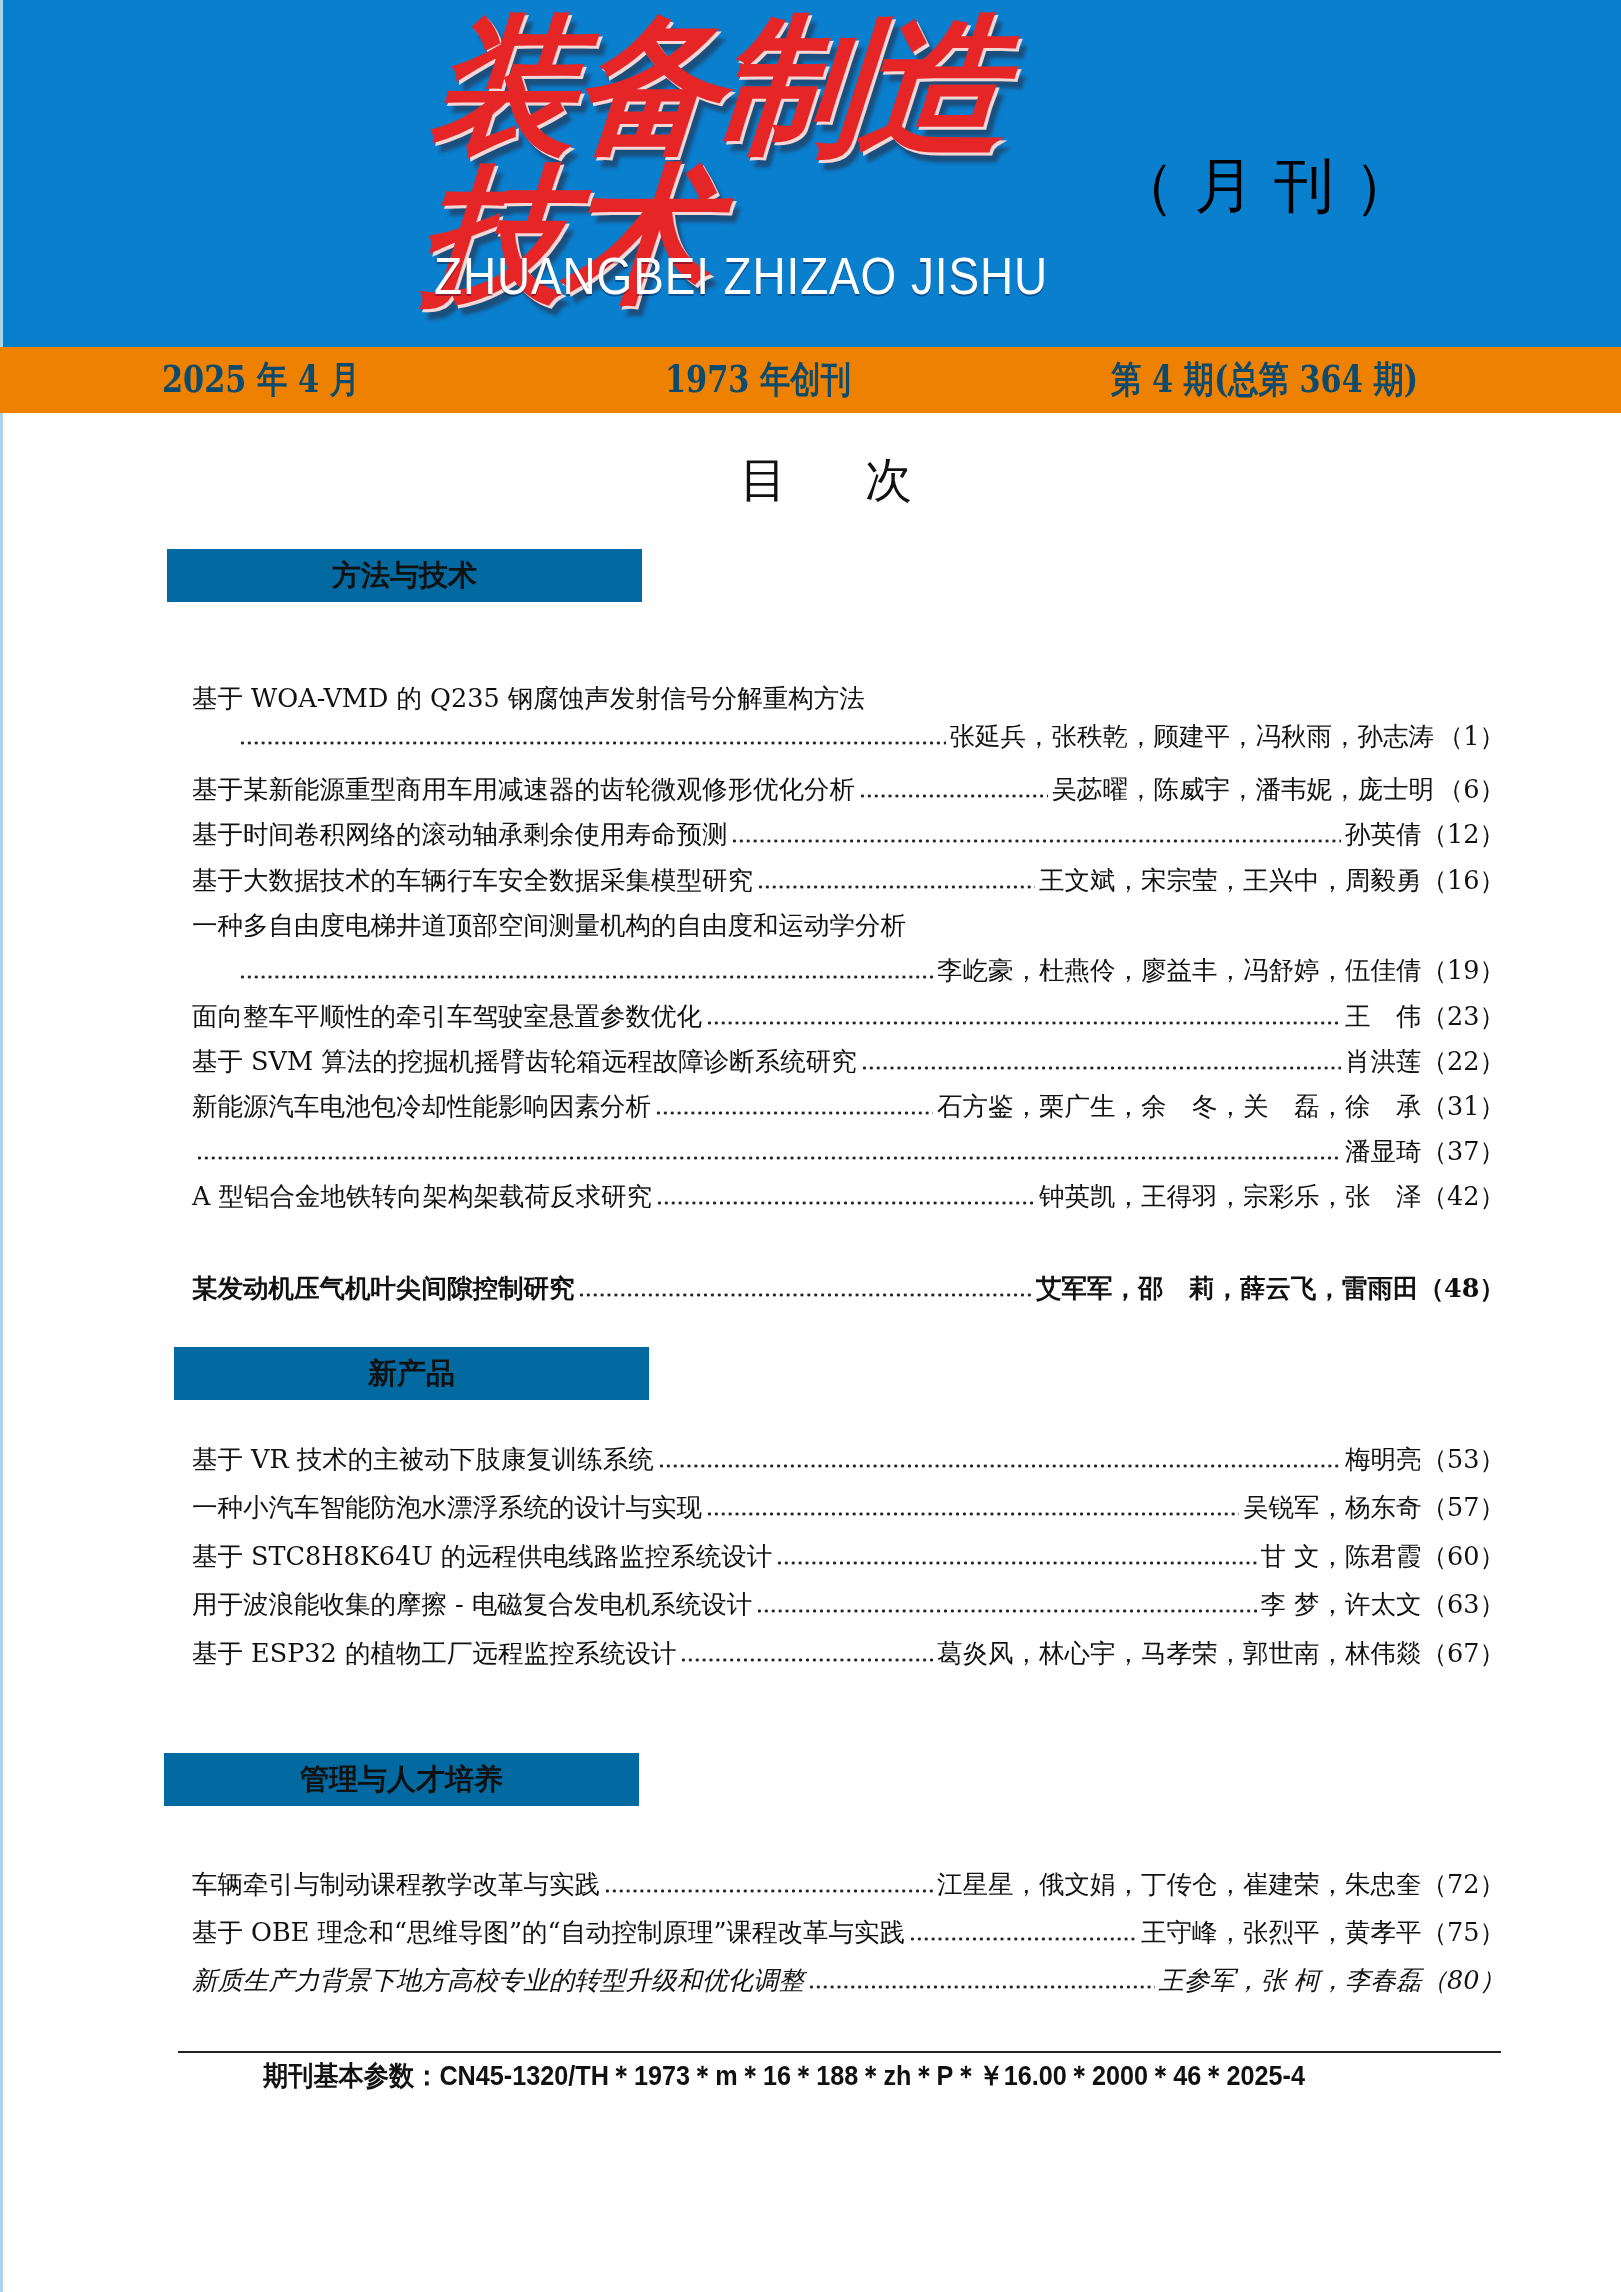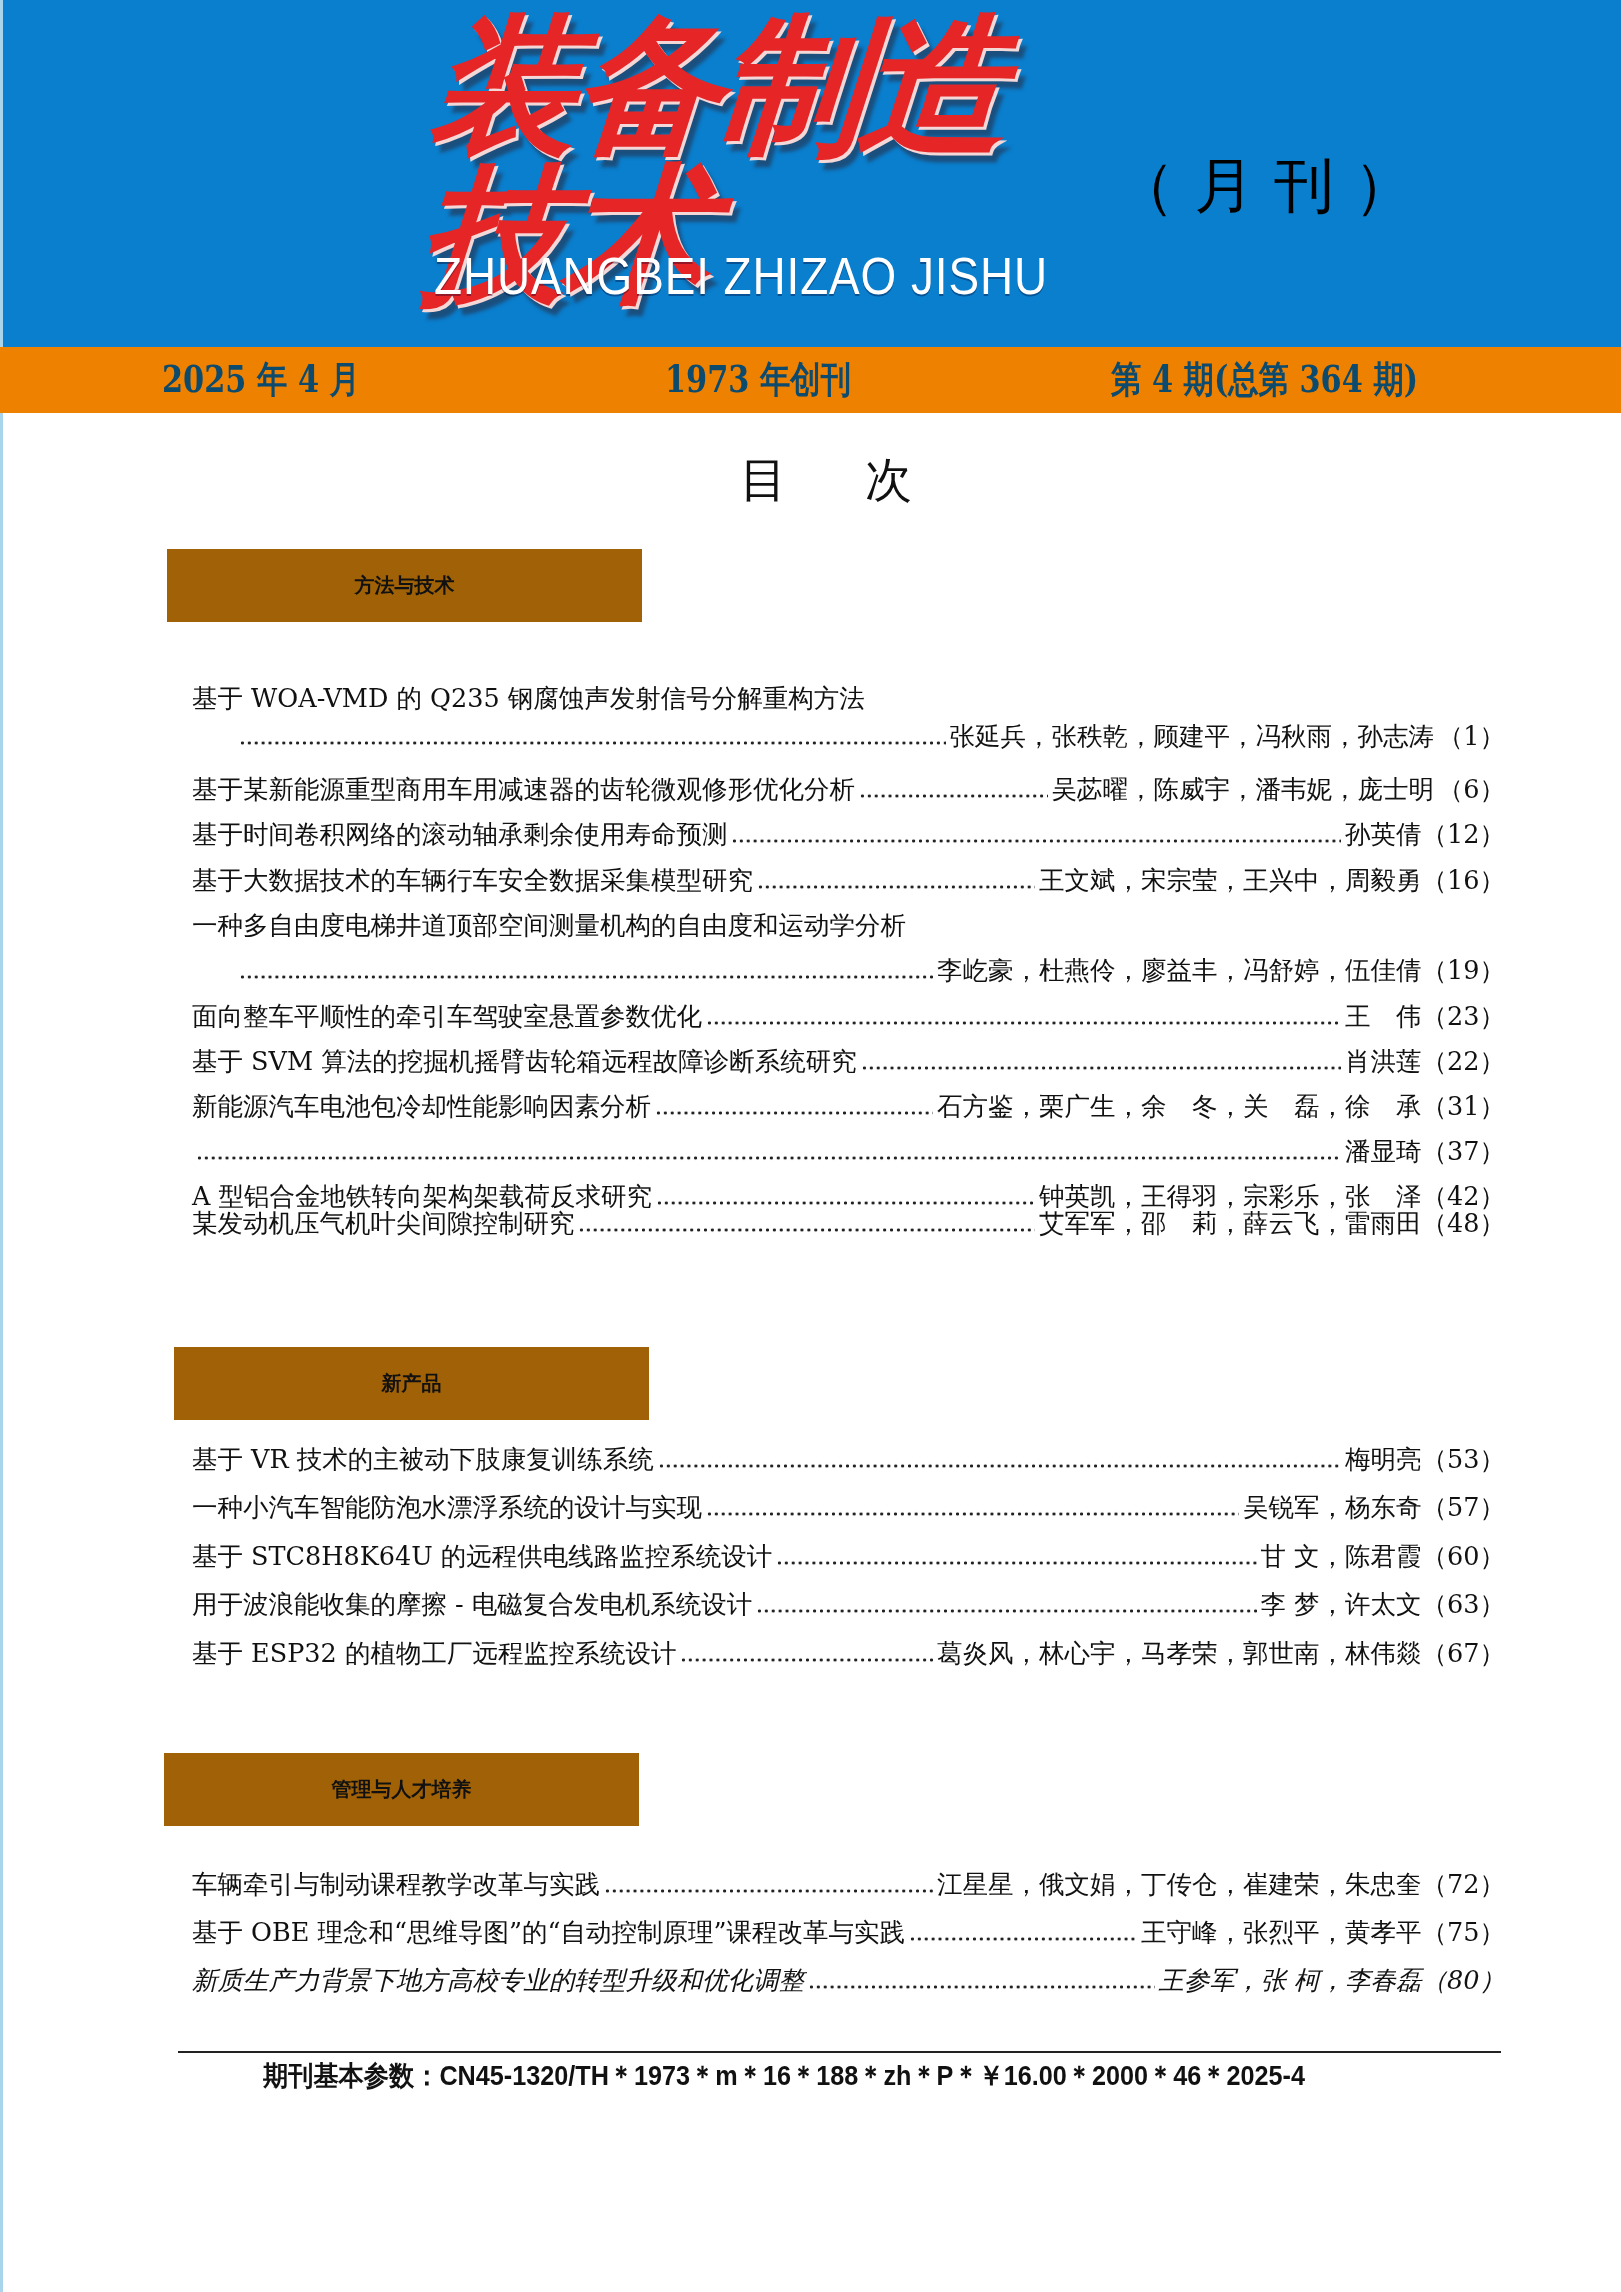--- a/index.html
+++ b/index.html
@@ -41,23 +41,23 @@
   .issue-number { left: 1111px; }
 
   
   .toc-heading {
     position: absolute; left: 740px; top: 449px;
     font-family: "DejaVu Sans", sans-serif; font-size: 47px; color: #111; letter-spacing: 78px;
   }
 
   
   .section-banner {
-    position: absolute; background: #a16207; height: 73px; width: 475px;
+    position: absolute; background: #0369a1; height: 53px; width: 475px;
     display: flex; align-items: center; justify-content: center;
-    font-family: "DejaVu Sans", sans-serif; font-weight: bold; font-size: 20px; color: #111;
+    font-family: "DejaVu Sans", sans-serif; font-weight: bold; font-size: 29px; color: #111;
   }
 
   
   .entry { position: absolute; left: 192px; width: 1313px; font-size: 25.5px; line-height: 33px; }
   .entry-line { display: flex; align-items: baseline; height: 33px; white-space: nowrap; }
   .entry-title { flex: 0 0 auto; transform-origin: left center; }
   .leader {
     flex: 1 1 auto; margin: 0 3.9px; height: 5.9px; align-self: center; margin-top: 13.7px;
     background-image: radial-gradient(circle, #222 1.4px, transparent 1.8px);
     background-size: 6.9px 5.9px; background-repeat: repeat-x; background-position: left center;
@@ -173,21 +173,21 @@
     </div>
 </div>
 <div class="entry" style="top:1180px;">
   <div class="entry-line">
       <span class="entry-title">A 型铝合金地铁转向架构架载荷反求研究</span>
       <span class="leader"></span>
       <span class="authors">钟英凯，王得羽，宗彩乐，张　泽</span>
       <span class="page">（42）</span>
     </div>
 </div>
-<div class="entry" style="top:1207px;">
+<div class="entry" style="top:1272px;font-weight:bold;">
   <div class="entry-line">
       <span class="entry-title">某发动机压气机叶尖间隙控制研究</span>
       <span class="leader"></span>
       <span class="authors">艾军军，邵　莉，薛云飞，雷雨田</span>
       <span class="page">（48）</span>
     </div>
 </div>
 
 <div class="section-banner" style="left:174px; top:1323px;margin-top:24px;">新产品</div>
 

